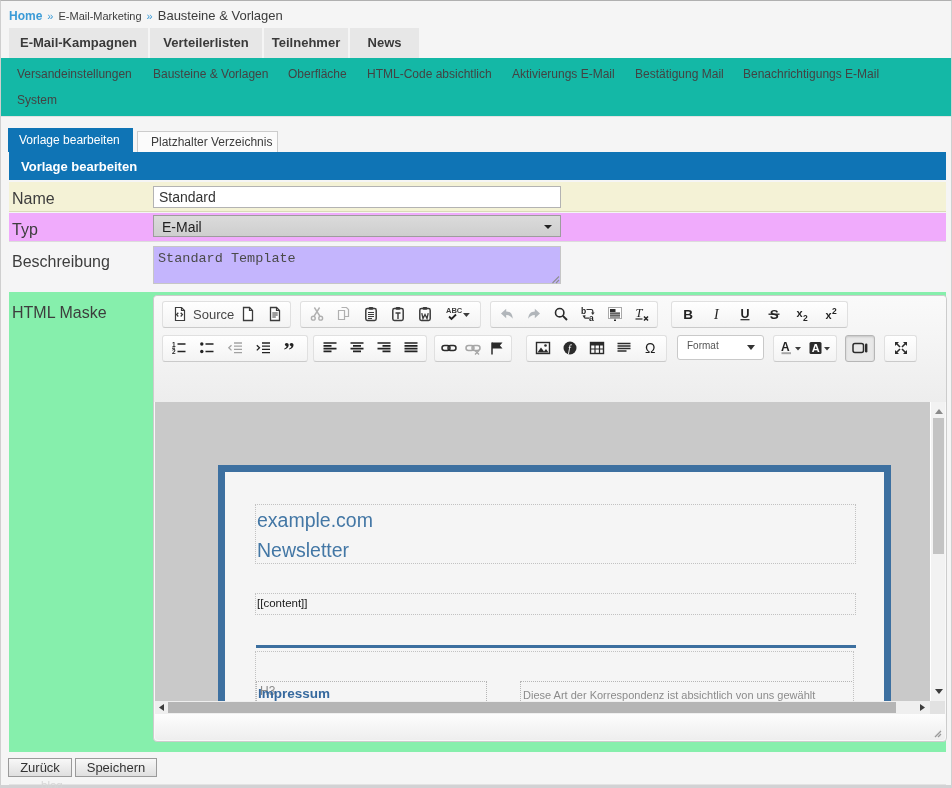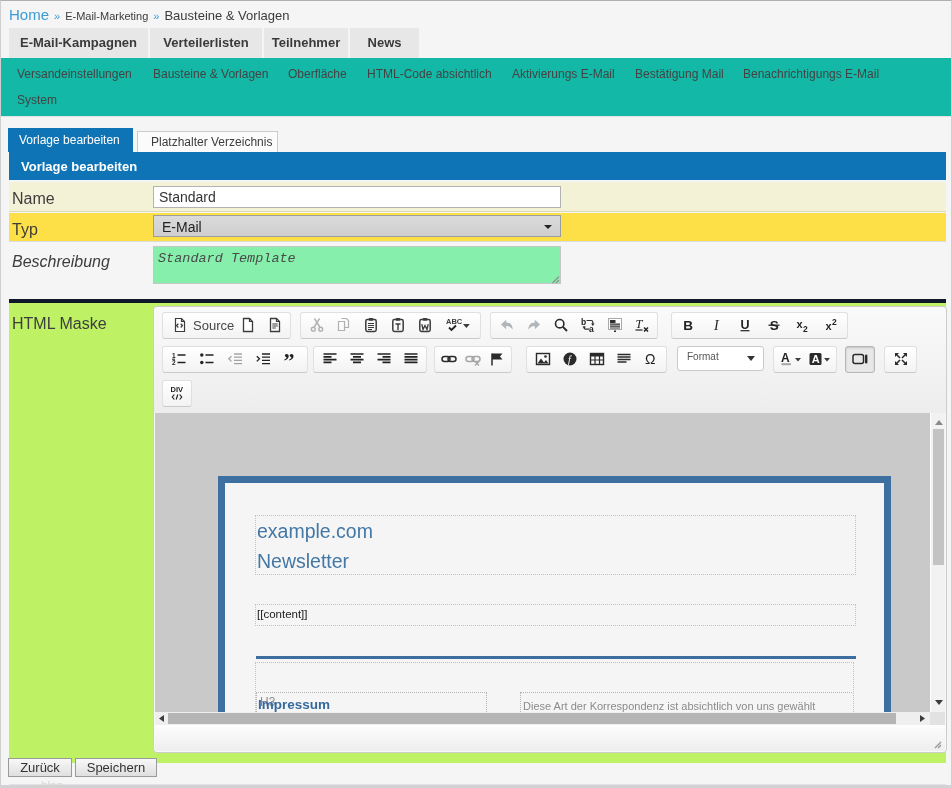--- a/index.html
+++ b/index.html
@@ -3,21 +3,21 @@
 <meta charset="utf-8">
 <title>Bausteine &amp; Vorlagen</title>
 <style>
 * { margin:0; padding:0; box-sizing:border-box; }
 html,body { width:952px; height:788px; }
 body { font-family:"Liberation Sans", sans-serif; background:#d2d2d4; position:relative; overflow:hidden; }
 #page { position:absolute; left:0; top:0; width:952px; height:785px; background:#f5f5f5;
   border-top:1px solid #b0b0b0; border-left:1px solid #cfcfcf; border-right:1px solid #cfcfcf; }
 
 #crumb { position:absolute; left:8px; top:5px; height:18px; white-space:nowrap; }
-#crumb a { color:#3b9bd7; text-decoration:none; font-size:15px; }
+#crumb a { color:#3b9bd7; text-decoration:none; font-size:12px;font-weight:bold; }
 #crumb .sep { color:#3b9bd7; font-size:11px; padding:0 5px; }
 #crumb .mid { color:#3c3c3c; font-size:11px; }
 #crumb .last { color:#3c3c3c; font-size:13px; }
 
 #tabs { position:absolute; left:8px; top:27px; height:30px; }
 #tabs .tab { float:left; height:30px; line-height:30px; text-align:center; background:#e7e7e7;
   font-size:13px; font-weight:bold; color:#3a3a3a; margin-right:2px; }
 #tabs .tab.active { background:#53b011; color:#f2ffe4; }
 
 #subnav { position:absolute; left:0; top:57px; width:950px; height:59px; background:#14b8a6; border-bottom:1px solid #e2e2e2; }
@@ -26,29 +26,29 @@
 .ctab { position:absolute; font-size:12px; }
 #ctab1 { left:7px; top:127px; width:125px; height:24px; background:#0f74b5; color:#fff; line-height:25px; padding-left:11px; }
 #ctab2 { left:136px; top:130px; width:141px; height:21px; background:#fbfbfb; color:#3c3c3c; line-height:21px; padding-left:13px;
   border:1px solid #ccc; border-bottom:none; }
 #bluebar { position:absolute; left:8px; top:151px; width:937px; height:28px; background:#0f74b5; }
 #bluebar span { position:absolute; left:12px; top:7px; font-size:13px; font-weight:bold; color:#fff; }
 
 .frow { position:absolute; left:8px; width:937px; }
 .frow .lbl { position:absolute; left:3px; top:8px; font-size:16px; color:#3d3d3d; }
 #row-name { top:181px; height:30px; background:#f4f2d6; border-bottom:1px solid #dadab8; }
-#row-typ  { top:212px; height:29px; background:#fde047; border-bottom:1px solid #dcdcdc; }
-#row-beschr { top:242px; height:60px; background:#f5f5f6; border-bottom:4px solid #0f172a;font-style:italic; }
-#row-html { top:302px; height:460px; background:#bef264; }
+#row-typ  { top:212px; height:29px; background:#f0abfc; border-bottom:1px solid #dcdcdc; }
+#row-beschr { top:242px; height:60px; background:#f5f5f6; border-bottom:6px solid #0f172a; }
+#row-html { top:291px; height:460px; background:#86efac; }
 #inp-name { position:absolute; left:144px; top:4px; width:408px; height:22px; border:1px solid #b3b3b3; background:#fff;
   font-family:"Liberation Sans",sans-serif; font-size:14px; color:#333; padding:0 5px; }
 #sel-typ { position:absolute; left:144px; top:2px; width:408px; height:22px; border:1px solid #9d9d9d;
   background:linear-gradient(#dbdbdb,#cecece); font-size:14px; color:#222; line-height:22px; padding-left:8px; }
 #sel-typ .arr { position:absolute; right:8px; top:9px; width:0; height:0; border-left:4px solid transparent; border-right:4px solid transparent; border-top:4.5px solid #222; }
-#ta { position:absolute; left:144px; top:3px; width:408px; height:38px; border:1px solid #c6c6c6; background:#86efac;
+#ta { position:absolute; left:144px; top:3px; width:408px; height:38px; border:1px solid #c6c6c6; background:#c4b5fd;
   font-family:"Liberation Mono",monospace; font-size:13.5px; color:#4a4a4a; padding:4px 4px; }
 #ta .rsz { position:absolute; right:0px; bottom:0px; width:10px; height:10px; }
 
 #cke { position:absolute; left:144px; top:3px; width:794px; height:447px; border:1px solid #ccc; border-radius:4px; background:#f8f8f8; }
 #toolbar { position:absolute; left:0; top:0; width:100%; height:106px; padding:5px 0 0 8px; background:linear-gradient(#fafafa,#ededed); border-radius:4px 4px 0 0; }
 .tbrow { margin-bottom:6px; height:28px; white-space:nowrap; }
 .tbrow2 { margin-bottom:6px; }
 .grp { display:inline-block; vertical-align:top; height:27px; background:linear-gradient(#fff,#f3f3f3);
   border:1px solid #e0e0e0; border-bottom-color:#cacaca; border-radius:3px; margin-right:7px; padding:0 2px; }
 .btn { display:inline-block; vertical-align:top; width:27px; height:25px; text-align:center; padding-top:4px; }
@@ -274,26 +274,20 @@
                 </svg></span><span class="btn wide2"><svg width="22" height="16" viewBox="0 0 22 16">
                   <rect x="0.5" y="2" width="12" height="12" rx="1.5" fill="#2b2b2b"></rect>
                   <text x="2.8" y="12" font-family="Liberation Sans" font-size="11" font-weight="bold" fill="#fff">A</text>
                   <path d="M15 7l3 3.6L21 7z" fill="#3c3c3c"></path>
                 </svg></span></span><span class="grpK"><svg width="16" height="16" viewBox="0 0 16 16">
                 <rect x="1" y="3.5" width="10.5" height="9" rx="2" fill="none" stroke="#2b2b2b" stroke-width="1.5"></rect>
                 <rect x="13" y="3.5" width="2.4" height="9" rx="1.2" fill="#2b2b2b"></rect>
               </svg></span><span class="grp" style="margin-left:9px"><span class="btn"><svg width="16" height="16" viewBox="0 0 16 16">
                   <path d="M2 2l4 0-4 4zM14 2v4l-4-4zM2 14v-4l4 4zM14 14h-4l4-4z" fill="#2b2b2b"></path>
                   <path d="M3 3l4 4M13 3 9 7M3 13l4-4M13 13 9 9" stroke="#2b2b2b" stroke-width="1.6"></path>
-                </svg></span></span>
-        </div>
-        <div class="tbrow">
-          <span class="grp"><span class="btn" style="width:24px"><svg width="16" height="16" viewBox="0 0 16 16">
-                  <text x="1.5" y="7" font-family="Liberation Sans" font-size="7.5" font-weight="bold" fill="#222">DIV</text>
-                  <path d="M5.3 9.5 3.3 12l2 2.5M10.7 9.5l2 2.5-2 2.5M8.8 9.5l-1.6 5" fill="none" stroke="#222" stroke-width="1.2"></path>
                 </svg></span></span>
         </div>
       </div>
       <div id="content">
         <div id="nlbox">
           <div class="dotbox" style="left:30px; top:32px; width:601px; height:60px;">
             <div id="nlhead">example.com<br>Newsletter</div>
           </div>
           <div class="dotbox" style="left:30px; top:121px; width:601px; height:22px;">
             <div id="nlcontent">[[content]]</div>

